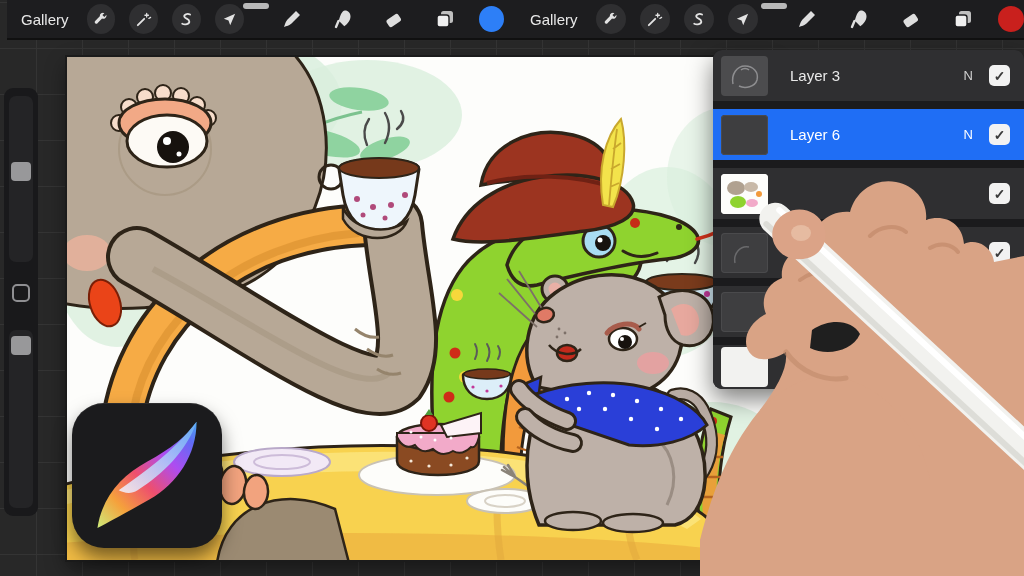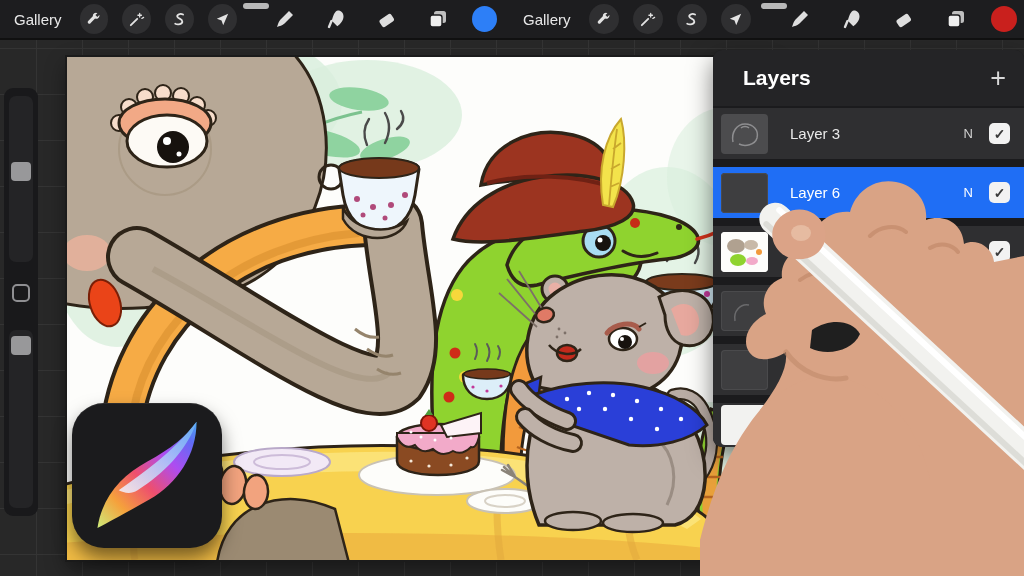--- a/index.html
+++ b/index.html
@@ -6,21 +6,21 @@
   html,body { width:1024px; height:576px; overflow:hidden; background:#262626;
     font-family:"Liberation Sans", sans-serif; }
   #stage { position:relative; width:1024px; height:576px;
     background-color:#282828;
     background-image:
       linear-gradient(#343434 1px, transparent 1px),
       linear-gradient(90deg,#343434 1px, transparent 1px);
     background-size:46px 46px; background-position:-10px 2px; }
 
   
-  .toolbar-wrap { position:absolute; left:0; top:0; width:836px; height:40px;
+  .toolbar-wrap { position:absolute; left:7px; top:0; width:836px; height:40px;
     display:flex; z-index:40; }
   .toolbar { background:#1d1d1f; height:40px; display:flex; align-items:center;
     border-bottom:2px solid #101010; }
   .tb-left { width:507px; padding:0 10px 0 14px; }
   .tb-gap { width:11px; background:#131313; height:40px; }
   .tb-right { flex:1; padding:0 10px 0 16px; }
   .gallery-label { color:#e8e8e8; font-size:15px; margin-right:18px; }
   .tool-circle { width:30px; height:30px; border-radius:50%; background:#2f2f31;
     display:flex; align-items:center; justify-content:center; margin-right:14px; }
   .tool-circle svg, .flat-tool svg { display:block; }
@@ -401,24 +401,20 @@
 
   <div id="sidebar">
     <div class="slider-track" style="top:8px; height:166px"></div>
     <div class="slider-handle" style="top:74px"></div>
     <div id="modify-btn"></div>
     <div class="slider-track" style="top:242px; height:178px"></div>
     <div class="slider-handle" style="top:248px"></div>
   </div>
 
   <div id="layers-panel">
-    <div id="panel-header">
-      <span id="panel-title">Layers</span>
-      <span id="add-layer">+</span>
-    </div>
 
     <div class="layer-row">
       <span class="thumb sketch">
         <svg width="47" height="40">
             <path d="M12,28 C10,18 16,10 24,10 C32,10 38,16 36,24 C34,31 24,33 18,30 M20,14 C22,12 26,12 28,14" stroke="#8e8e90" stroke-width="1.5" fill="none"></path>
           </svg>
       </span>
       <span class="layer-label">Layer 3</span>
       <span class="blend">N</span>
       <span class="checkbox">✓</span>

